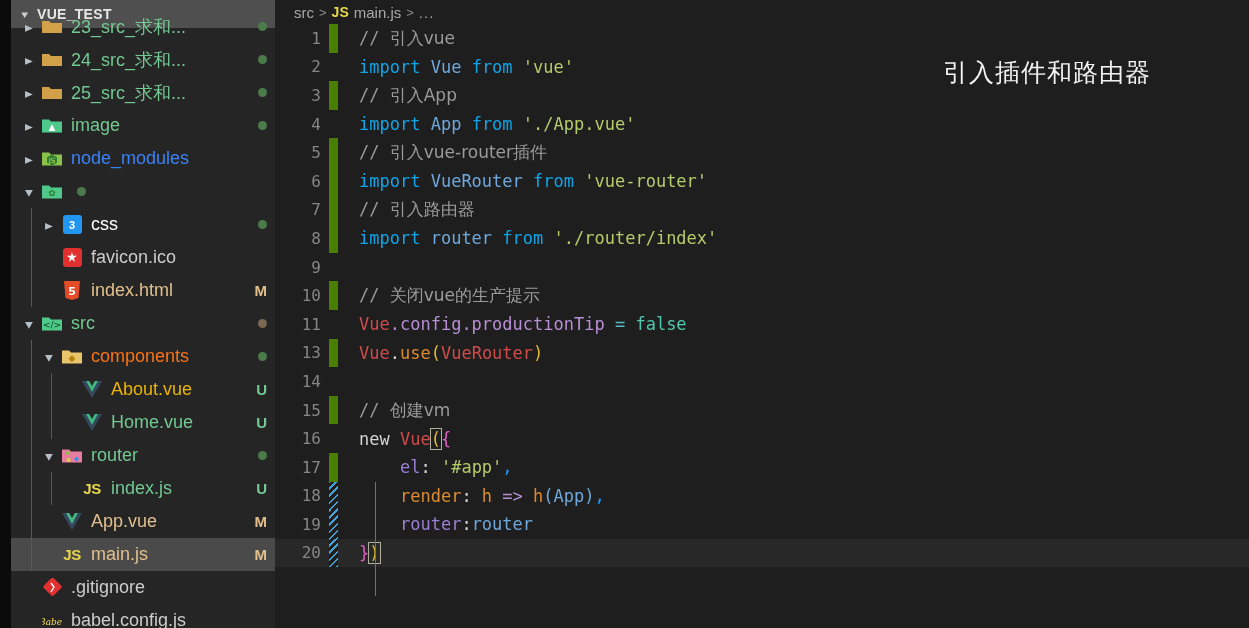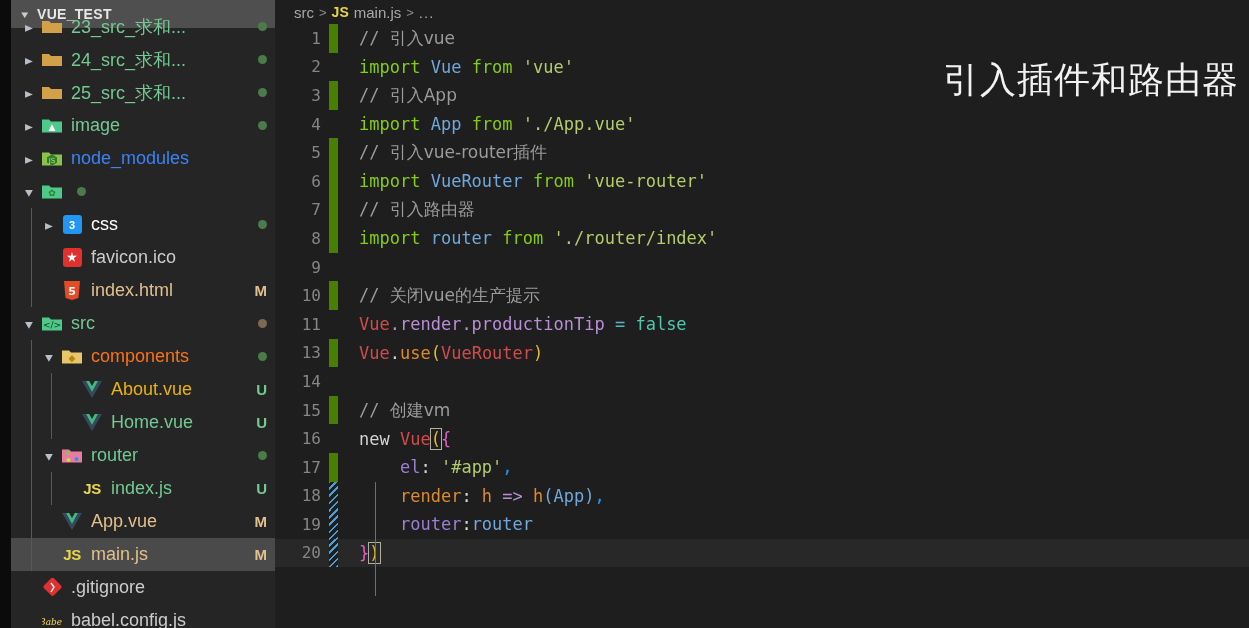--- a/index.html
+++ b/index.html
@@ -99,42 +99,42 @@
   .ctext { padding-left: 21px; white-space: pre; position: relative; }
 
   
   .code-indent-guide {
     position: absolute; width: 1px; background: #707070;
   }
 
   
   .t-comment { color: #9b9b9b; font-family: "DejaVu Sans Mono", monospace; }
   .t-cjk { font-family: "DejaVu Sans", sans-serif; }
-  .t-kw { color: #84cc16; margin-top: 9px; }
+  .t-kw { color: #0ea5e9; margin-top: 9px; }
   .t-id { color: #6fa8dc; }
   .t-str { color: #b4cc6a; }
   .t-vue { color: #d14b4b; }
   .t-prop { color: #b88fd6; }
   .t-op { color: #56b6c2; }
   .t-bool { color: #4ec9b0; }
   .t-fn { color: #dd8b2f; }
   .t-paren { color: #ddbb33; }
   .t-brace { color: #e05fc4; }
   .t-plain { color: #d4d4d4; }
   .t-arrow { color: #b88fd6; }
   .t-comma { color: #2196f3; }
   .t-key { color: #9b7fd4; }
   .bracket-box {
     outline: 1px solid #b0b0a0; outline-offset: 0px;
     display: inline-block;
   }
 
   
   .overlay-note {
-    position: absolute; color: #f2f2f2; font-size: 36px;
+    position: absolute; color: #f2f2f2; font-size: 25px;
     font-family: Liberation Sans, sans-serif; white-space: nowrap;
     letter-spacing: 1px;
   }
 </style>
 </head>
 <body>
 
 <div class="app">
 
   <div class="activity-strip"></div>
@@ -429,21 +429,21 @@
           <span class="ctext">&nbsp;</span>
         </div>
         <div class="cline">
           <span class="lnum">10</span>
           <span class="gutter added"></span>
           <span class="ctext"><span class="t-comment">// </span><span class="t-comment t-cjk">关闭vue的生产提示</span></span>
         </div>
         <div class="cline">
           <span class="lnum">11</span>
           <span class="gutter"></span>
-          <span class="ctext"><span class="t-vue">Vue</span><span class="t-prop">.render</span><span class="t-prop">.productionTip</span><span class="t-plain"> </span><span class="t-op">=</span><span class="t-plain"> </span><span class="t-bool">false</span></span>
+          <span class="ctext"><span class="t-vue">Vue</span><span class="t-prop">.config</span><span class="t-prop">.productionTip</span><span class="t-plain"> </span><span class="t-op">=</span><span class="t-plain"> </span><span class="t-bool">false</span></span>
         </div>
         <div class="cline">
           <span class="lnum">13</span>
           <span class="gutter added"></span>
           <span class="ctext"><span class="t-vue">Vue</span><span class="t-plain">.</span><span class="t-fn">use</span><span class="t-paren">(</span><span class="t-vue">VueRouter</span><span class="t-paren">)</span></span>
         </div>
         <div class="cline">
           <span class="lnum">14</span>
           <span class="gutter"></span>
           <span class="ctext">&nbsp;</span>

